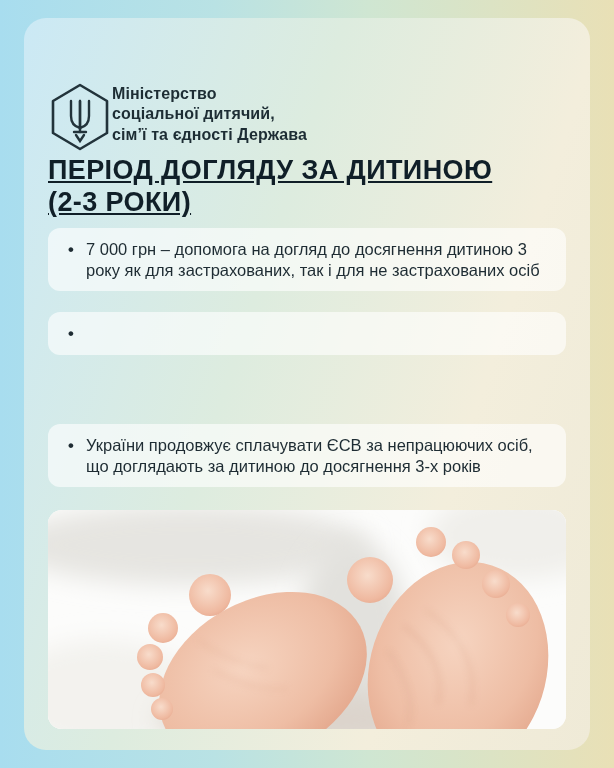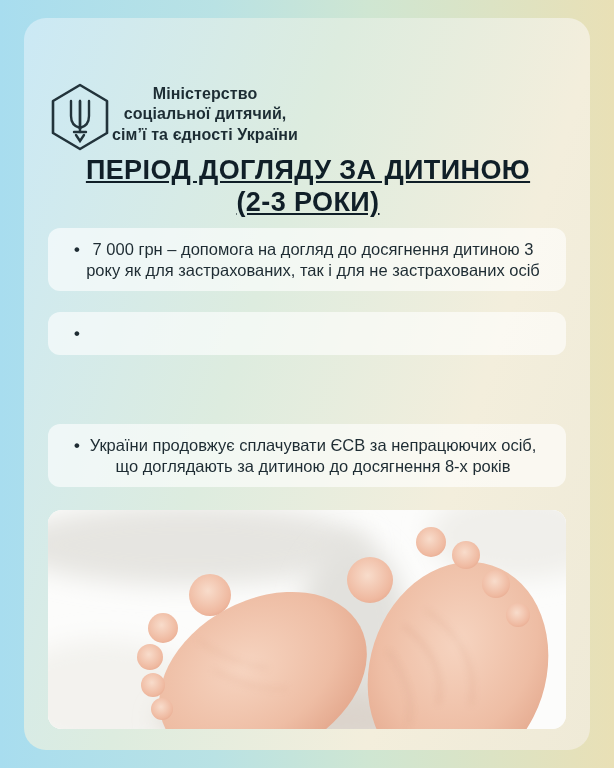--- a/index.html
+++ b/index.html
@@ -4,21 +4,20 @@
 <style>
   html,body{margin:0;padding:0;background:#9db9c4;}
   .stage{
     position:relative;width:614px;height:768px;overflow:hidden;
     font-family:"Liberation Sans","DejaVu Sans",sans-serif;
     background:linear-gradient(to right,#a8ddef 0%,#b9e2e4 35%,#cfe6d2 60%,#e9e0b6 100%);
   }
   .card{
     position:absolute;left:24px;top:18px;width:566px;height:732px;border-radius:22px;
     background:linear-gradient(108deg,#cbe9f5 0%,#ddecdf 40%,#f3eedc 72%,#efead7 100%);
-    text-align:center;
   }
   .logo{position:absolute;left:24px;top:64px;width:64px;height:70px;}
   .ministry{
     position:absolute;left:88px;top:66px;
     font-size:16px;font-weight:bold;line-height:1.28;color:#1d2d34;letter-spacing:.1px;
   }
   .title{
     position:absolute;left:24px;top:136px;width:520px;
     font-size:27px;font-weight:bold;line-height:1.2;color:#101f28;letter-spacing:.4px;text-decoration:underline;
   }
@@ -56,40 +55,40 @@
           <path d="M32,46 v4"></path>
           <path d="M26,50 h12"></path>
           <path d="M28,53 l4,6 4,-6"></path>
         </g>
       </svg>
     </div>
 
     <div class="ministry">
       <div>Міністерство</div>
       <div>соціальної дитячий,</div>
-      <div>сім’ї та єдності України</div>
+      <div>сім’ї та єдності Держава</div>
     </div>
 
     <div class="title">
       <div>ПЕРІОД ДОГЛЯДУ ЗА ДИТИНОЮ</div>
       <div>(2-3 РОКИ)</div>
     </div>
 
     <div class="benefit b1">
       <span class="dot">•</span>
       <span class="txt"><span class="lead">7 000 грн</span><span> – допомога на догляд до досягнення дитиною 3 року як для застрахованих, так і для не застрахованих осіб</span></span>
     </div>
 
     <div class="benefit b2">
       <span class="dot">•</span>
     </div>
 
     <div class="benefit b3">
       <span class="dot">•</span>
-      <span class="txt"><span class="lead">України продовжує сплачувати ЄСВ</span><span> за непрацюючих осіб, що доглядають за дитиною до досягнення 8-х років</span></span>
+      <span class="txt"><span class="lead">України продовжує сплачувати ЄСВ</span><span> за непрацюючих осіб, що доглядають за дитиною до досягнення 3-х років</span></span>
     </div>
 
     <div class="photo">
       <svg width="518" height="219" viewBox="0 0 518 219">
         <defs>
           <radialGradient id="skin" cx="45%" cy="38%" r="80%">
             <stop offset="0%" stop-color="#f6d4c0"></stop>
             <stop offset="55%" stop-color="#eebda4"></stop>
             <stop offset="100%" stop-color="#dd9a7e"></stop>
           </radialGradient>

